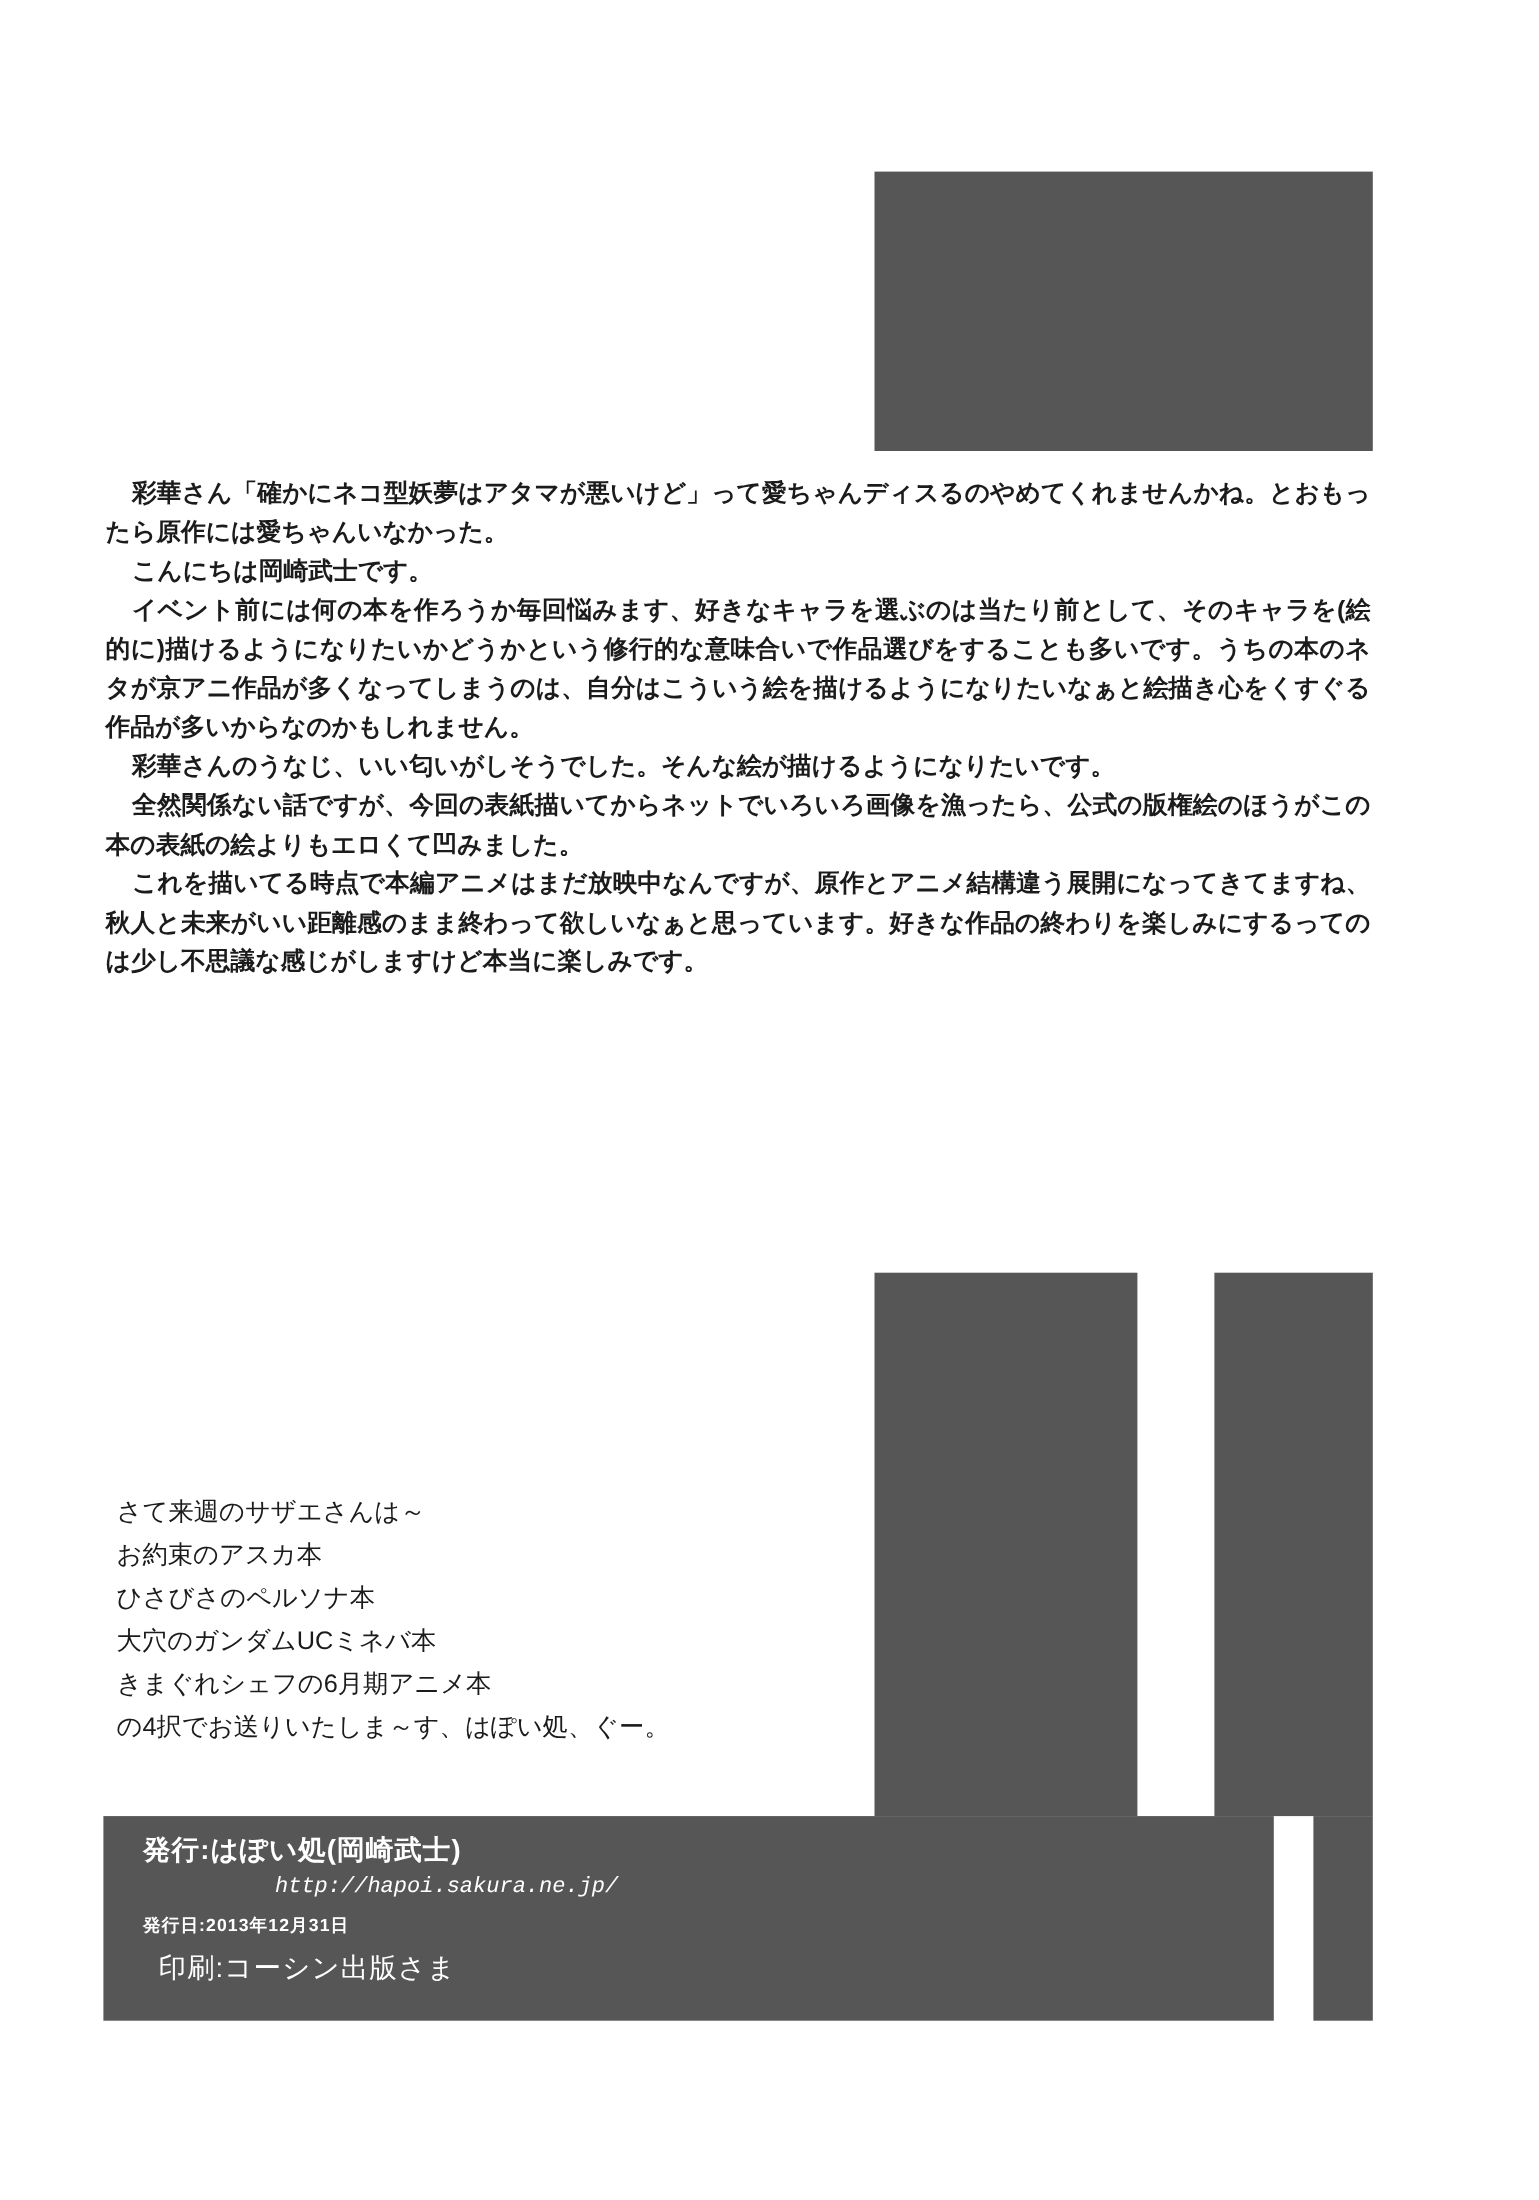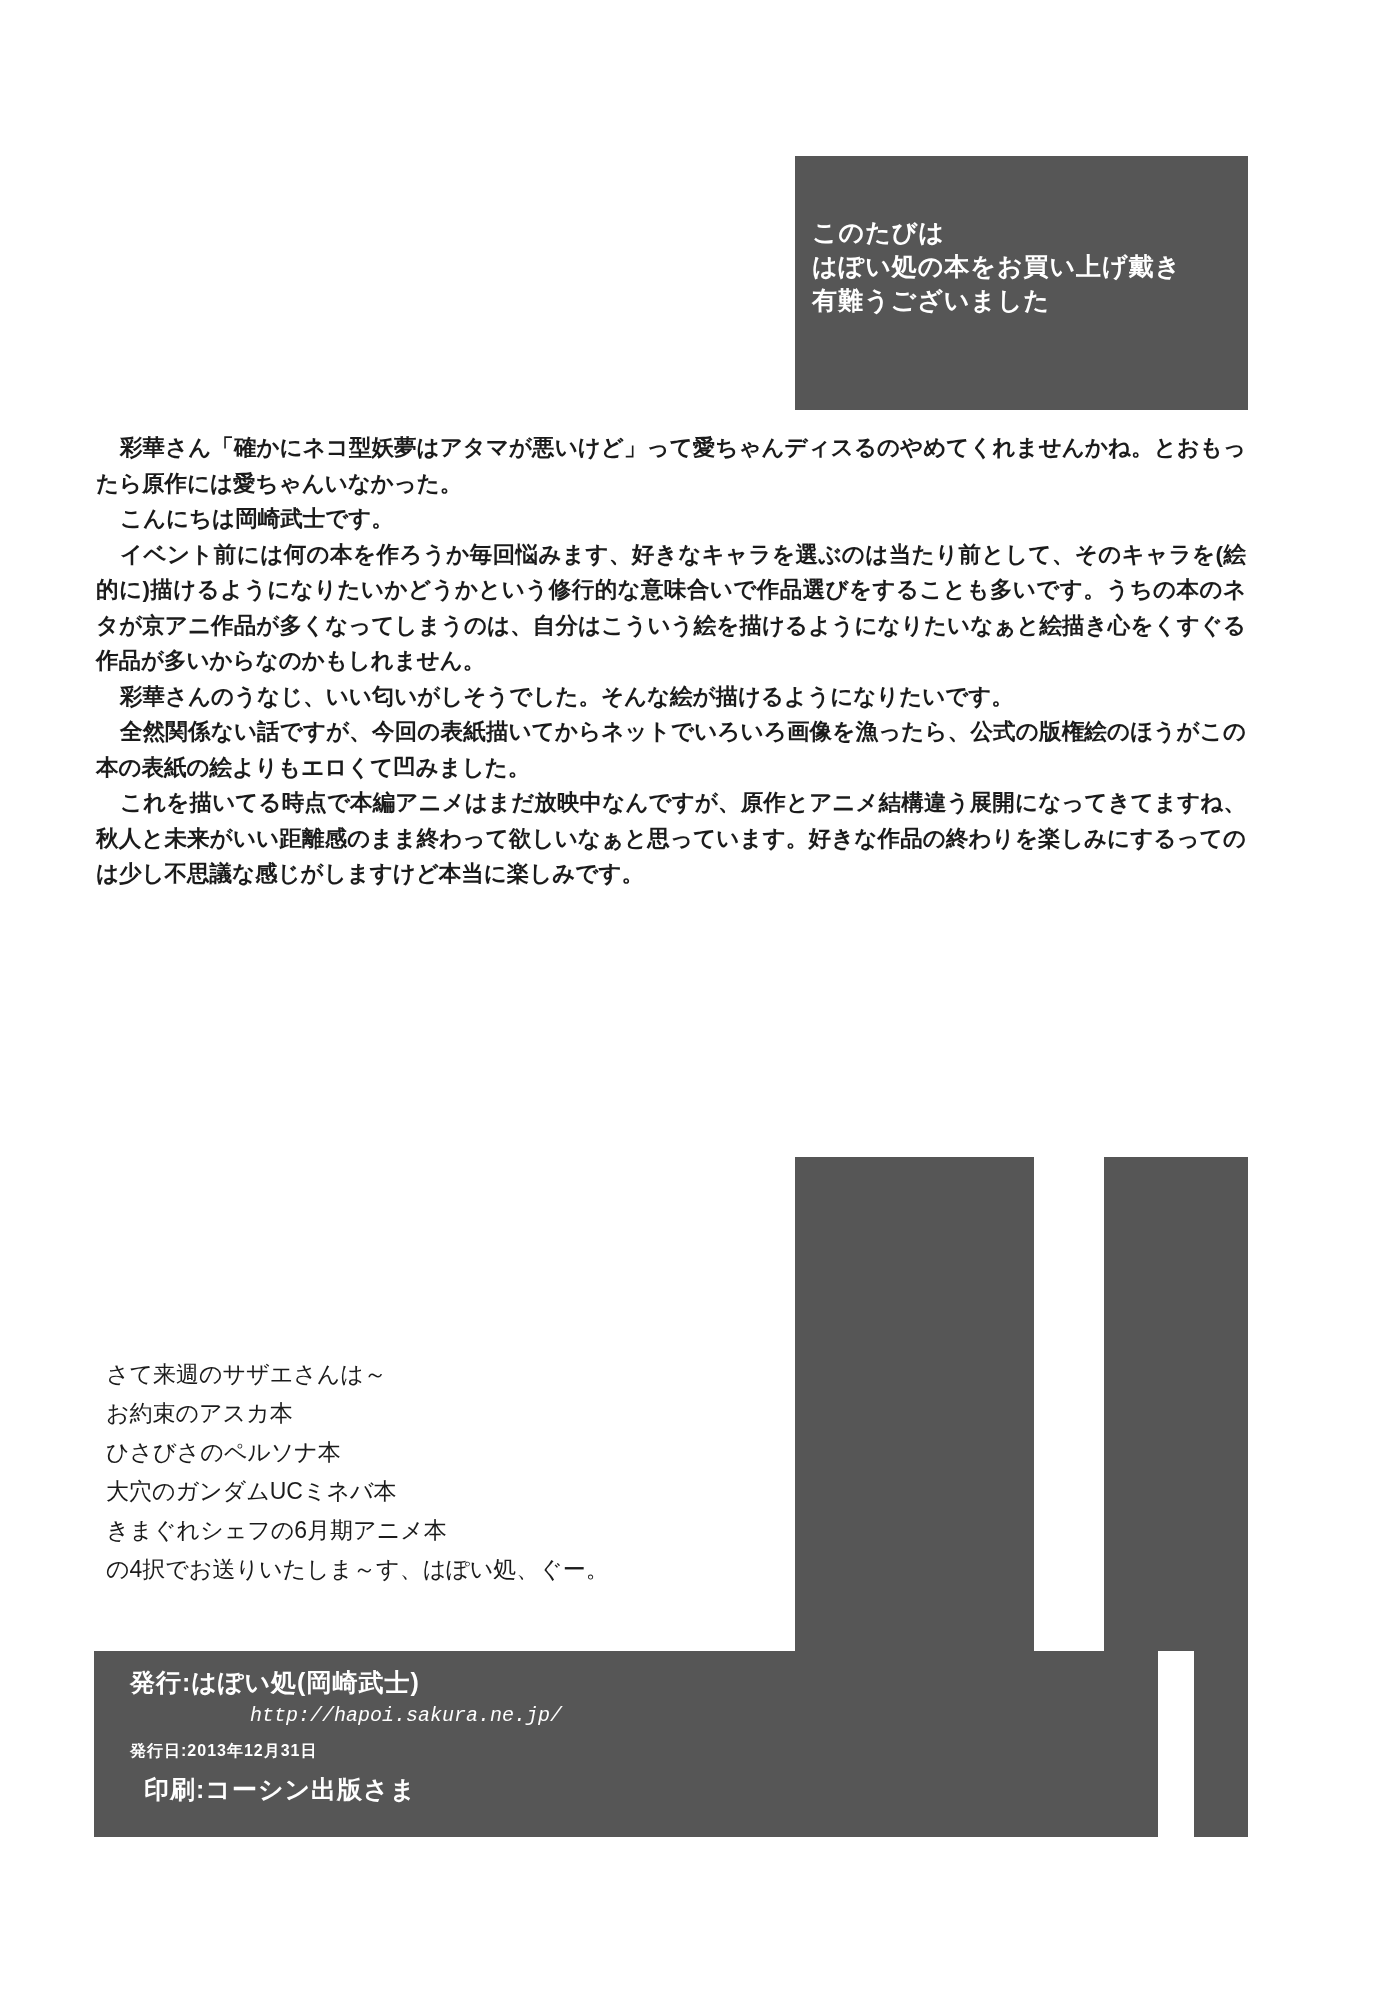--- a/index.html
+++ b/index.html
@@ -123,35 +123,32 @@
     padding-left: 120px;
   }
   #colophon .line-date {
     font-size: 16px;
     font-weight: bold;
     line-height: 38px;
     letter-spacing: 1px;
   }
   #colophon .line-print {
     font-size: 25px;
-    font-weight: bold;
+    font-weight: normal;
     line-height: 38px;
     letter-spacing: 1px;
     padding-left: 14px;
   }
 </style>
 </head>
 <body>
 
 <div class="page">
 
   <div class="block" id="header-block"></div>
-  <div id="header-greeting">このたびは
-はぽい処の本をお買い上げ戴き
-有難うございました</div>
 
   <div id="body-text">
     <p class="indent">彩華さん「確かにネコ型妖夢はアタマが悪いけど」って愛ちゃんディスるのやめてくれませんかね。とおもったら原作には愛ちゃんいなかった。</p>
     <p class="indent gap">こんにちは岡崎武士です。</p>
     <p class="indent">イベント前には何の本を作ろうか毎回悩みます、好きなキャラを選ぶのは当たり前として、そのキャラを(絵的に)描けるようになりたいかどうかという修行的な意味合いで作品選びをすることも多いです。うちの本のネタが京アニ作品が多くなってしまうのは、自分はこういう絵を描けるようになりたいなぁと絵描き心をくすぐる作品が多いからなのかもしれません。</p>
     <p class="indent">彩華さんのうなじ、いい匂いがしそうでした。そんな絵が描けるようになりたいです。</p>
     <p class="indent">全然関係ない話ですが、今回の表紙描いてからネットでいろいろ画像を漁ったら、公式の版権絵のほうがこの本の表紙の絵よりもエロくて凹みました。</p>
     <p class="indent">これを描いてる時点で本編アニメはまだ放映中なんですが、原作とアニメ結構違う展開になってきてますね、秋人と未来がいい距離感のまま終わって欲しいなぁと思っています。好きな作品の終わりを楽しみにするってのは少し不思議な感じがしますけど本当に楽しみです。</p>
   </div>
 

